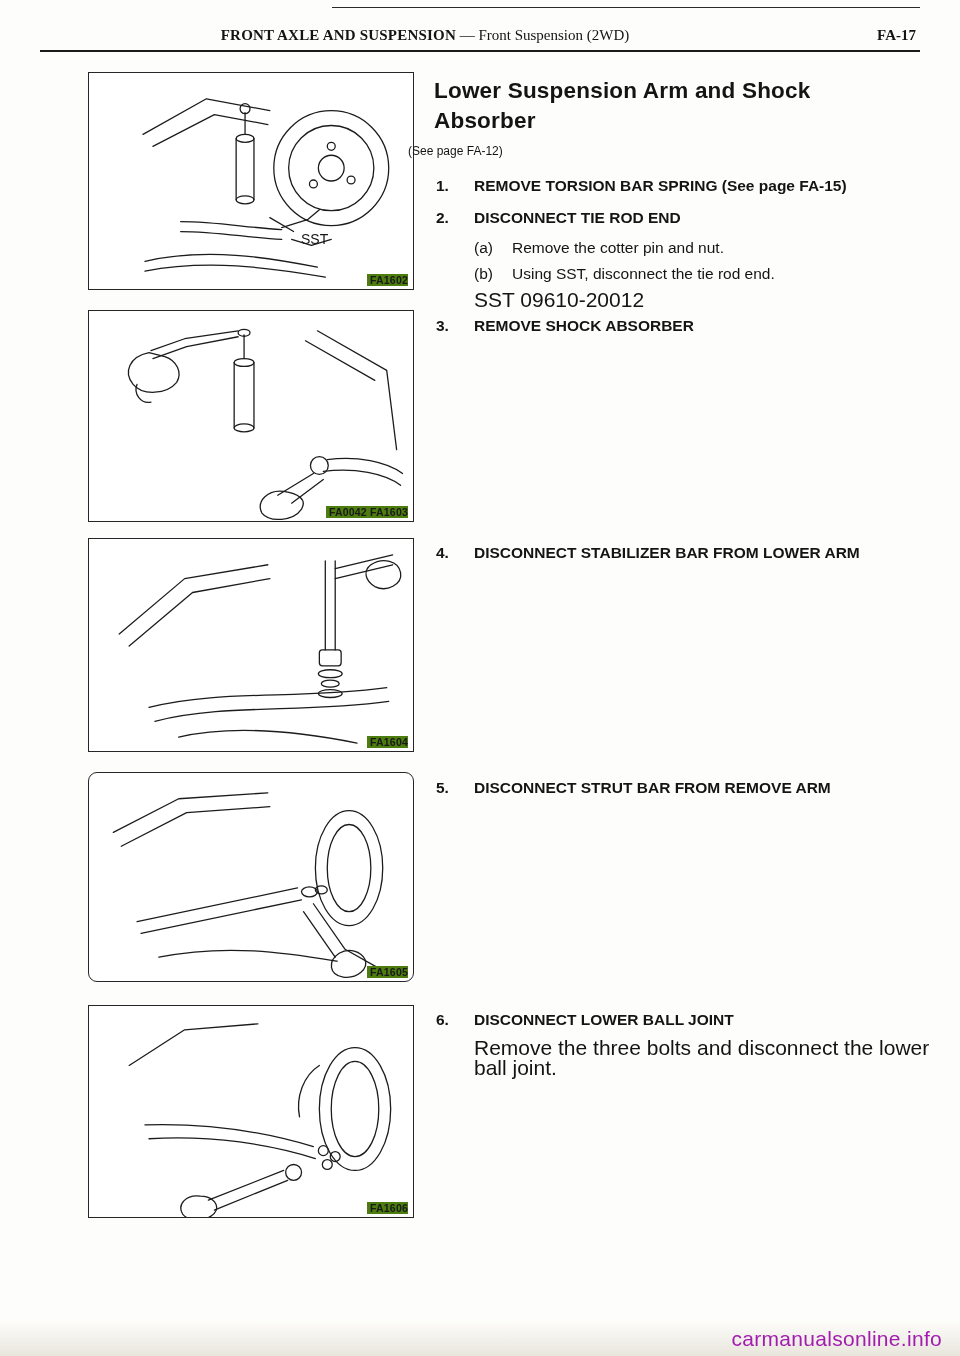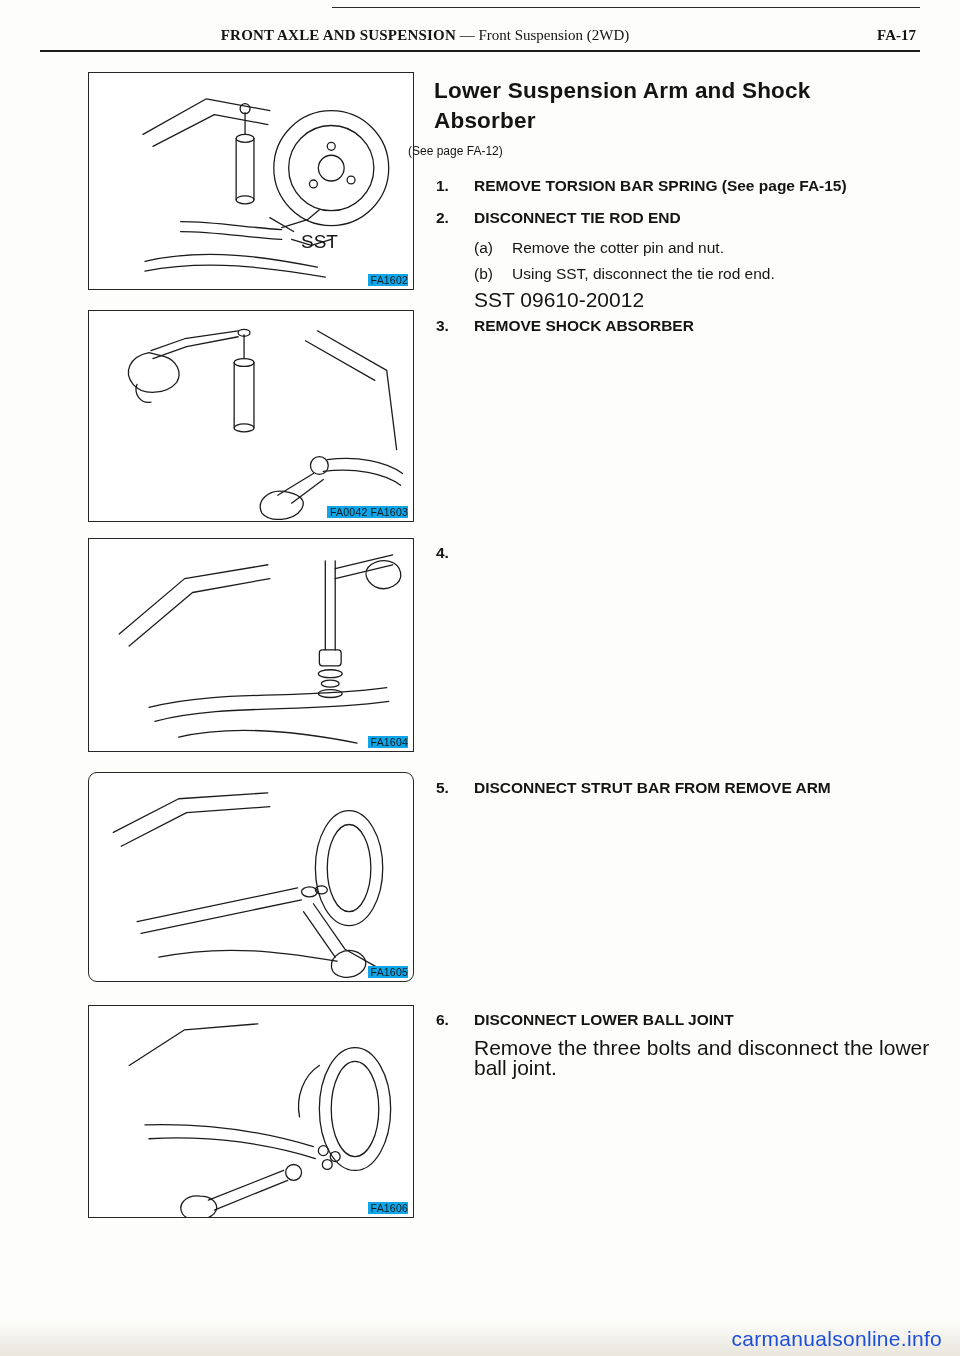--- a/index.html
+++ b/index.html
@@ -23,23 +23,23 @@
 
   
   .fig {
     position: absolute; left: 88px; width: 326px;
     border: 1.6px solid #262626; background: #fff;
   }
   .fig svg { display: block; width: 100%; height: 100%; }
   .figcode {
     position: absolute; right: 5px; bottom: 3px;
     font-size: 10.5px; letter-spacing: 0.2px; color: #191919;
-    background: #0ea5e9; padding-left: 3px;
-  }
-  .fig-callout { position: absolute; font-size: 19px; color: #161616; }
+    background: #4d7c0f; padding-left: 3px; font-weight: bold;
+  }
+  .fig-callout { position: absolute; font-size: 14px; color: #161616; }
 
   
   .sec-title {
     position: absolute; left: 434px; top: 76px; width: 500px;
     font-size: 22.5px; font-weight: bold; line-height: 30px; letter-spacing: 0.2px;
   }
   .see-page { position: absolute; left: 408px; top: 144px; font-size: 12px; font-weight: normal; }
   .step {
     position: absolute; left: 436px; width: 500px; display: flex;
     font-size: 15.5px; font-weight: bold; line-height: 20px;
@@ -52,21 +52,21 @@
   .substep .lbl { width: 38px; flex: 0 0 38px; }
   .plain { position: absolute; left: 474px; width: 460px; font-size: 21px; line-height: 20px; }
 
   
   .bottom-band {
     position: absolute; left: 0; bottom: 0; width: 960px; height: 36px;
     background: linear-gradient(to bottom, rgba(210,203,184,0) 0%, rgba(201,194,174,0.40) 100%);
   }
   .watermark {
     position: absolute; right: 18px; bottom: 5px;
-    font-size: 21px; color: #1d4ed8; letter-spacing: 0.3px;
+    font-size: 21px; color: #a21caf; letter-spacing: 0.3px;
   }
 </style>
 </head>
 <body>
 
 <div class="top-rule"></div>
 
 <div class="page-header">
   <div class="header-center">
     <span class="b">FRONT AXLE AND SUSPENSION</span>
@@ -217,20 +217,21 @@
 </div>
 <div class="plain" style="top:290px;">SST 09610-20012</div>
 
 <div class="step" style="top:316px;">
   <span class="num">3.</span>
   <span>REMOVE SHOCK ABSORBER</span>
 </div>
 
 <div class="step" style="top:543px;">
   <span class="num">4.</span>
+  <span>DISCONNECT STABILIZER BAR FROM LOWER ARM</span>
 </div>
 
 <div class="step" style="top:778px;">
   <span class="num">5.</span>
   <span>DISCONNECT STRUT BAR FROM REMOVE ARM</span>
 </div>
 
 <div class="step" style="top:1010px;">
   <span class="num">6.</span>
   <span>DISCONNECT LOWER BALL JOINT</span>

